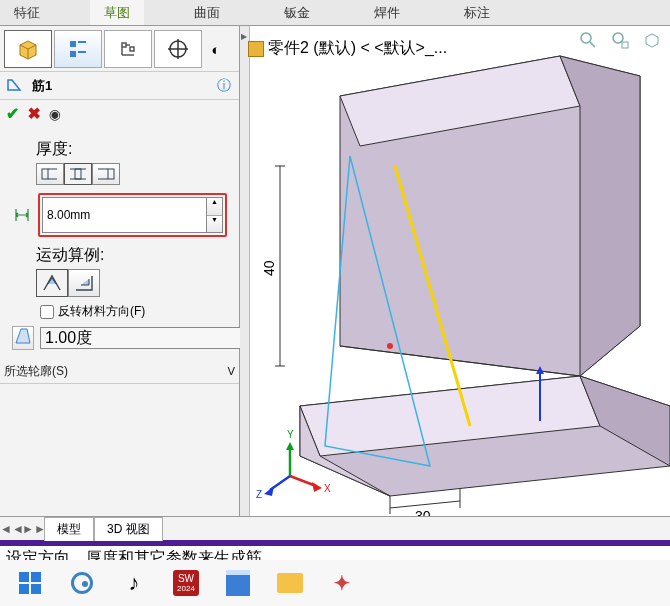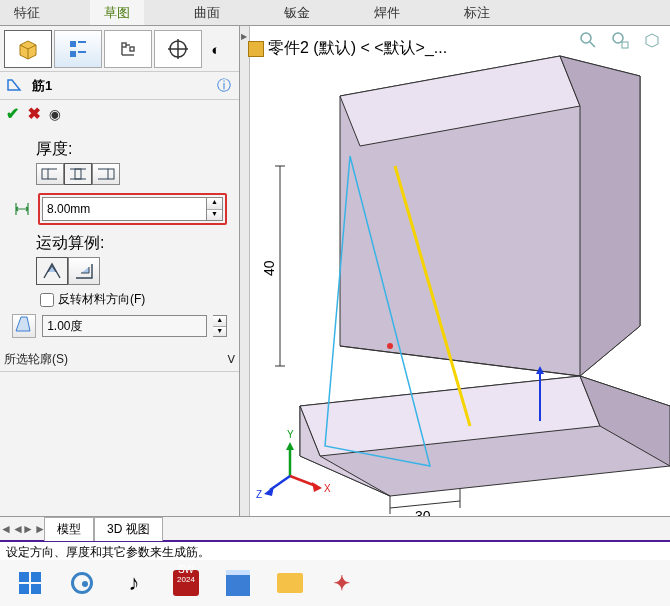--- a/index.html
+++ b/index.html
@@ -35,54 +35,54 @@
   .section-h .arrow { font-size: 11px; }
 
   .field-label { font-size: 16px; margin: 6px 0 3px 28px; }
   .btn-row { display: flex; margin-left: 28px; }
   .tbtn { width: 28px; height: 22px; border: 1px solid #888; background: linear-gradient(#fff,#e8e8e8); display: flex; align-items: center; justify-content: center; cursor: pointer; }
   .tbtn.sel { background: #f3f3f3; border: 1px solid #555; }
 
   .value-wrap { display: flex; align-items: center; gap: 6px; margin: 8px 4px; }
   .value-wrap .dim { width: 22px; height: 22px; display: flex; align-items: center; justify-content: center; color: #3a6; }
   .value-box { flex: 1; border: 2px solid #d93030; border-radius: 2px; padding: 2px; display: flex; }
-  .value-input { flex: 1; border: 1px solid #888; height: 24px; padding: 2px 4px; font-size: 12px; }
+  .value-input { flex: 1; border: 1px solid #888; height: 36px; padding: 2px 4px; font-size: 12px; }
   .spinner { width: 16px; display: flex; flex-direction: column; border: 1px solid #888; border-left: none; }
   .spinner div { flex: 1; font-size: 7px; text-align: center; background: linear-gradient(#fff,#e8e8e8); cursor: pointer; border-bottom: 1px solid #aaa; }
   .spinner div:last-child { border-bottom: none; }
 
   .check-row { display: flex; align-items: center; gap: 4px; margin: 6px 0 6px 32px; font-size: 12px; }
   .check-row input { width: 14px; height: 14px; }
 
   .value-wrap2 { display: flex; align-items: center; gap: 6px; margin: 4px; }
-  .draft-in { flex: 1; border: 1px solid #888; height: 22px; padding: 2px 4px; font-size: 12px; background: #f7f7f7; }
+  .draft-in { flex: 1; border: 1px solid #888; height: 22px; padding: 2px 4px; font-size: 16px; background: #f7f7f7; }
 
   
   .viewport { flex: 1; position: relative; background: #fff; }
   .viewport svg { width: 100%; height: 100%; }
   .vp-top { position: absolute; top: 4px; right: 6px; display: flex; gap: 10px; }
   .vp-top .vbtn { width: 22px; height: 22px; border-radius: 3px; cursor: pointer; display: flex; align-items: center; justify-content: center; color: #8a8; }
   .part-name { position: absolute; top: 12px; left: 8px; display: flex; align-items: center; gap: 4px; font-size: 16px; }
   .part-name .picon { width: 16px; height: 16px; background: #e8b53a; border: 1px solid #a67a10; }
   .collapsebar { position: absolute; left: 0; top: 0; width: 10px; height: 100%; background: #eaeaea; border-right: 1px solid #bbb; cursor: pointer; }
   .collapsebar::after { content:'▶'; position: absolute; top: 6px; left: 1px; font-size: 8px; color:#666; }
 
   
   .bottom-tabs { display: flex; align-items: center; height: 24px; border-top: 1px solid #999; background: #f3f3f3; }
   .bottom-tabs .scroll { width: 22px; text-align: center; color:#666; cursor: pointer; }
   .btab { padding: 3px 12px; background: #fff; border: 1px solid #aaa; border-bottom: none; font-size: 12px; margin-right: 0; cursor: pointer; }
-  .status { height: 20px; border-top: 2px solid #4c1d95; padding: 2px 6px; font-size: 12px; }
+  .status { height: 20px; border-top: 6px solid #4c1d95; padding: 2px 6px; font-size: 16px; }
 
   .taskbar { position: absolute; bottom: 0; left: 0; right: 0; height: 46px; background: #f7f7f7; display: flex; align-items: center; gap: 24px; padding-left: 16px; }
   .taskbar .tb { width: 28px; height: 28px; display: flex; align-items: center; justify-content: center; font-size: 20px; cursor: pointer; }
   .win-icon { display:grid; grid-template-columns:10px 10px; grid-template-rows:10px 10px; gap:2px; }
   .win-icon div { background:#2b7bd9; }
   .edge-icon { width:22px;height:22px;border-radius:50%;border:3px solid #3b82c4; position:relative; }
   .edge-icon::after{content:'';position:absolute;right:2px;top:6px;width:6px;height:6px;border-radius:50%;background:#3b82c4;}
-  .sw-icon{width:26px;height:26px;background:#b01a1a;border-radius:3px;color:#fff;font-size:8px;display:flex;flex-direction:column;align-items:center;justify-content:flex-end;padding-bottom:12px;}
+  .sw-icon{width:26px;height:26px;background:#b01a1a;border-radius:3px;color:#fff;font-size:8px;display:flex;flex-direction:column;align-items:center;justify-content:flex-end;padding-bottom:3px;}
   .notes-icon{width:24px;height:26px;background:#3a7fd5;border-top:5px solid #c9dfff;}
   .folder-icon{width:26px;height:20px;background:#f5c247;border-radius:2px;}
   .ai-icon{font-weight:bold;color:#c44;}
 </style>
 </head>
 <body>
 
 <div class="menu-tabs">
   <div class="menu-tab">特征</div>
   <div class="menu-tab active">草图</div>

